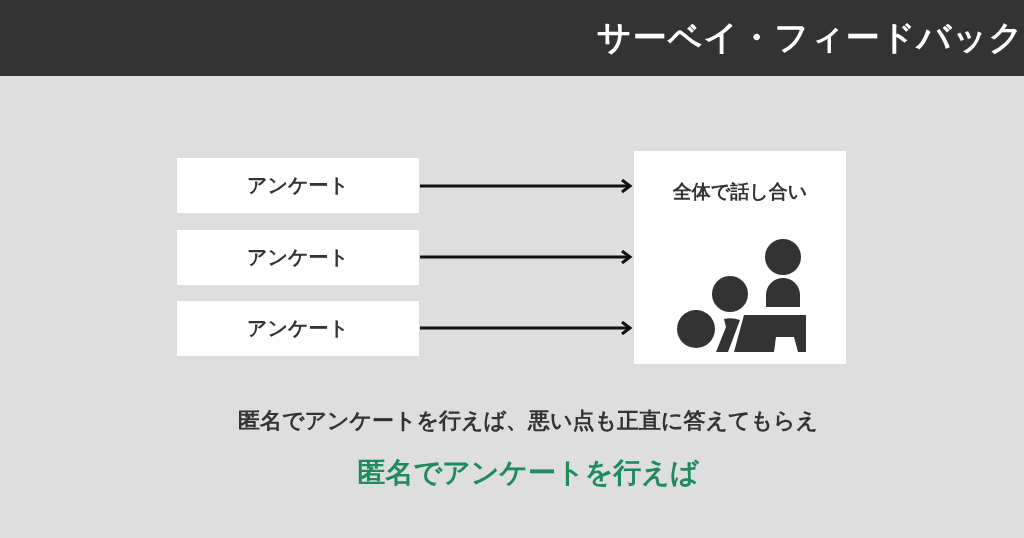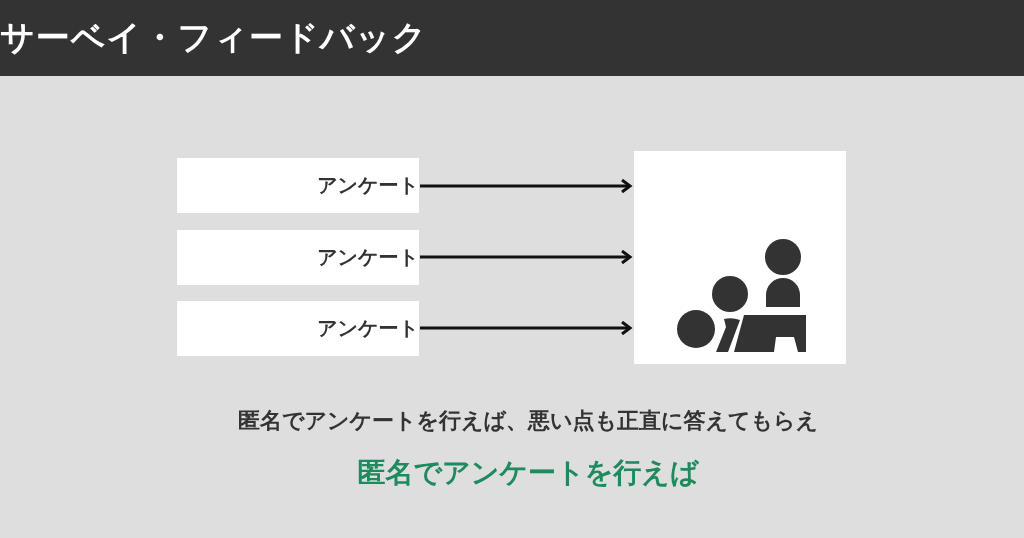--- a/index.html
+++ b/index.html
@@ -1,22 +1,22 @@
 <!DOCTYPE html>
 <html><head>
 <meta charset="utf-8">
 <style>
   html, body { margin:0; padding:0; }
   body { width:1024px; height:538px; background:#dedede; position:relative; overflow:hidden;
          font-family:"DejaVu Sans", "Liberation Sans", sans-serif; color:#333333; }
   .header { position:absolute; left:0; top:0; width:1024px; height:76px; background:#333333;
-            display:flex; align-items:center; justify-content:flex-start; }
+            display:flex; align-items:center; justify-content:flex-end; }
   .header-title { color:#ffffff; font-size:34px; font-weight:bold; letter-spacing:1px; }
   .survey-box { position:absolute; left:177px; width:242px; height:55px; background:#ffffff;
-                display:flex; align-items:center; justify-content:flex-end;
+                display:flex; align-items:center; justify-content:center;
                 font-size:20px; font-weight:bold; color:#333333; }
   .arrow { position:absolute; left:420px; width:214px; height:14px; }
   .result-box { position:absolute; left:634px; top:151px; width:212px; height:213px; background:#ffffff; }
   .result-title { position:absolute; top:28px; left:0; width:100%; text-align:center;
                   font-size:19px; font-weight:bold; color:#333333; }
   .people-icon { position:absolute; left:36px; top:84px; width:146px; height:122px; }
   .caption { position:absolute; left:0; width:1024px; text-align:center; font-weight:bold;padding-left:16px; }
   .caption-main { top:406px; font-size:22px; color:#333333; }
   .caption-accent { top:454px; font-size:28px; color:#1e8a5e; }
 </style>
@@ -44,20 +44,21 @@
 <svg class="arrow" style="top:250px;" viewBox="0 0 214 14">
   <line x1="0" y1="7" x2="210" y2="7" stroke="#111" stroke-width="3"></line>
   <polyline points="202,1 210,7 202,13" fill="none" stroke="#111" stroke-width="3"></polyline>
 </svg>
 <svg class="arrow" style="top:321px;" viewBox="0 0 214 14">
   <line x1="0" y1="7" x2="210" y2="7" stroke="#111" stroke-width="3"></line>
   <polyline points="202,1 210,7 202,13" fill="none" stroke="#111" stroke-width="3"></polyline>
 </svg>
 
 <div class="result-box">
+  <div class="result-title">全体で話し合い</div>
   <svg class="people-icon" viewBox="0 0 146 122">
 
     <circle cx="113" cy="22" r="18" fill="#333"></circle>
     <path d="M96 72 L96 60 A17 17 0 0 1 130 60 L130 72 Z" fill="#333"></path>
 
     <circle cx="60" cy="59" r="18" fill="#333"></circle>
 
     <circle cx="26" cy="94" r="19" fill="#333"></circle>
 
     <path d="M54 84 Q62 82 70 85 L58 117 L46 117 L56 92 Q55 88 54 84 Z" fill="#333"></path>

